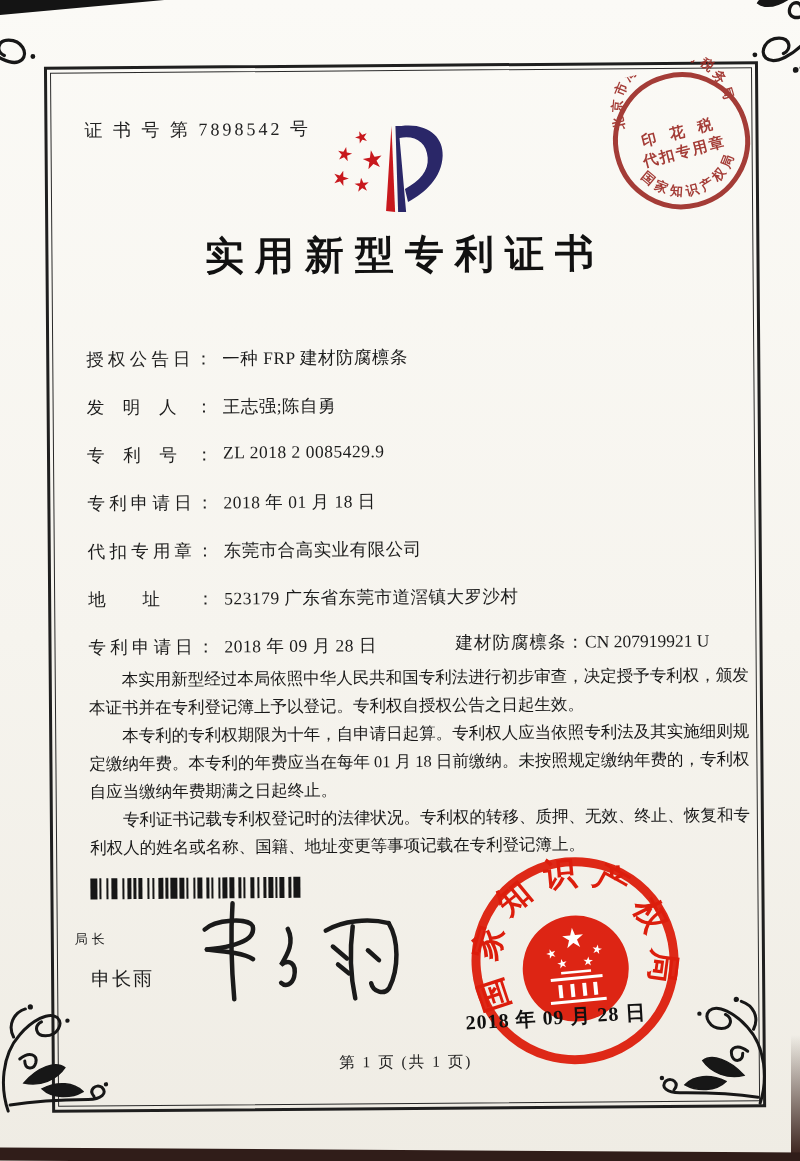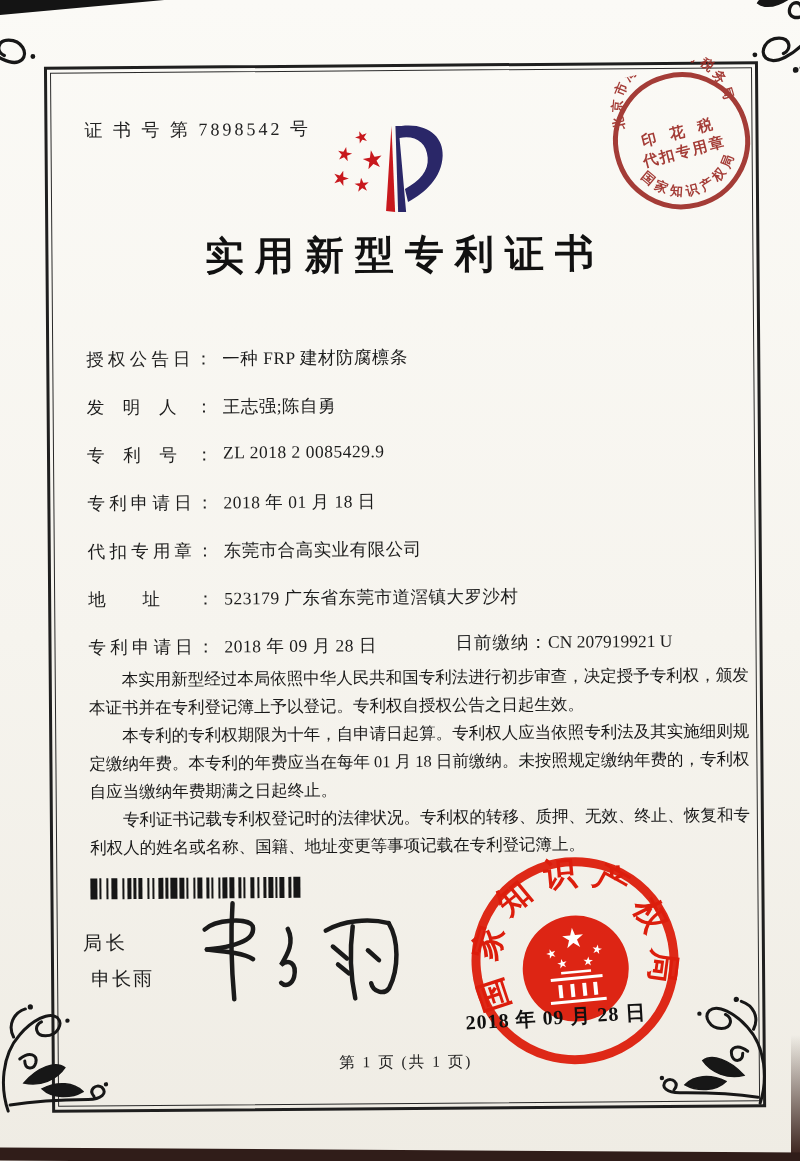--- a/index.html
+++ b/index.html
@@ -23,21 +23,21 @@
     font-size:39px;font-weight:bold;letter-spacing:11px;padding-left:11px;box-sizing:border-box;color:#111;}
   .frow{position:absolute;left:88px;font-size:17.5px;white-space:nowrap;color:#1c1c1c;}
   .flabel{display:inline-block;width:126px;text-align:justify;text-align-last:justify;vertical-align:top;}
   .fvalue{margin-left:10px;letter-spacing:0.5px;}
   .grant-right{position:absolute;left:455px;top:631px;font-size:17.5px;white-space:nowrap;}
   .grant-right .glabel{letter-spacing:1px;}
   .paras{position:absolute;left:88px;top:664px;width:660px;font-size:16.5px;line-height:28px;text-align:justify;color:#191919;}
   .paras p{margin:0;text-indent:2em;}
   .barcode{position:absolute;left:88px;top:876px;width:210px;height:21px;display:flex;}
   .barcode span{height:100%;}
-  .signer-title{position:absolute;left:80px;top:928px;font-size:19px;letter-spacing:4px;font-family:Liberation Serif, serif;}
+  .signer-title{position:absolute;left:72px;top:928px;font-size:13px;letter-spacing:4px;font-family:Liberation Serif, serif;}
   .signer-name{position:absolute;left:88px;top:964px;font-size:19px;letter-spacing:2px;}
   .signature{position:absolute;left:188px;top:898px;}
   .seal{position:absolute;left:452px;top:842px;transform:rotate(-5deg);}
   .seal-date{position:absolute;left:462px;top:1004px;width:230px;font-size:20px;font-weight:bold;color:#101010;letter-spacing:1px;transform:rotate(-3deg);white-space:nowrap;}
   .tax-stamp{position:absolute;left:610px;top:68px;transform:rotate(-14deg);opacity:.92;}
   .footer{position:absolute;left:48px;top:1052px;width:708px;text-align:center;font-size:15.5px;letter-spacing:2px;color:#222;}
   .orn{position:absolute;}
   svg text{font-family:"Liberation Serif","DejaVu Serif",serif;}
 </style>
 </head>
@@ -91,21 +91,21 @@
   <div class="frow" style="top:537px;">
     <span class="flabel">代扣专用章：</span><span class="fvalue">东莞市合高实业有限公司</span>
   </div>
   <div class="frow" style="top:585px;">
     <span class="flabel">地址：</span><span class="fvalue">523179 广东省东莞市道滘镇大罗沙村</span>
   </div>
   <div class="frow" style="top:633px;">
     <span class="flabel">专利申请日：</span><span class="fvalue">2018 年 09 月 28 日</span>
   </div>
   <div class="grant-right">
-    <span class="glabel">日前缴纳：</span><span>CN 207919921 U</span>
+    <span class="glabel">建材防腐檩条：</span><span>CN 207919921 U</span>
   </div>
 
   <div class="paras">
     <p>本实用新型经过本局依照中华人民共和国专利法进行初步审查，决定授予专利权，颁发本证书并在专利登记簿上予以登记。专利权自授权公告之日起生效。</p>
     <p>本专利的专利权期限为十年，自申请日起算。专利权人应当依照专利法及其实施细则规定缴纳年费。本专利的年费应当在每年 01 月 18 日前缴纳。未按照规定缴纳年费的，专利权自应当缴纳年费期满之日起终止。</p>
     <p>专利证书记载专利权登记时的法律状况。专利权的转移、质押、无效、终止、恢复和专利权人的姓名或名称、国籍、地址变更等事项记载在专利登记簿上。</p>
   </div>
 
   <div class="barcode" id="barcode">
       <span style="flex: 3 1 0%; background: rgb(22, 22, 22);"></span>

